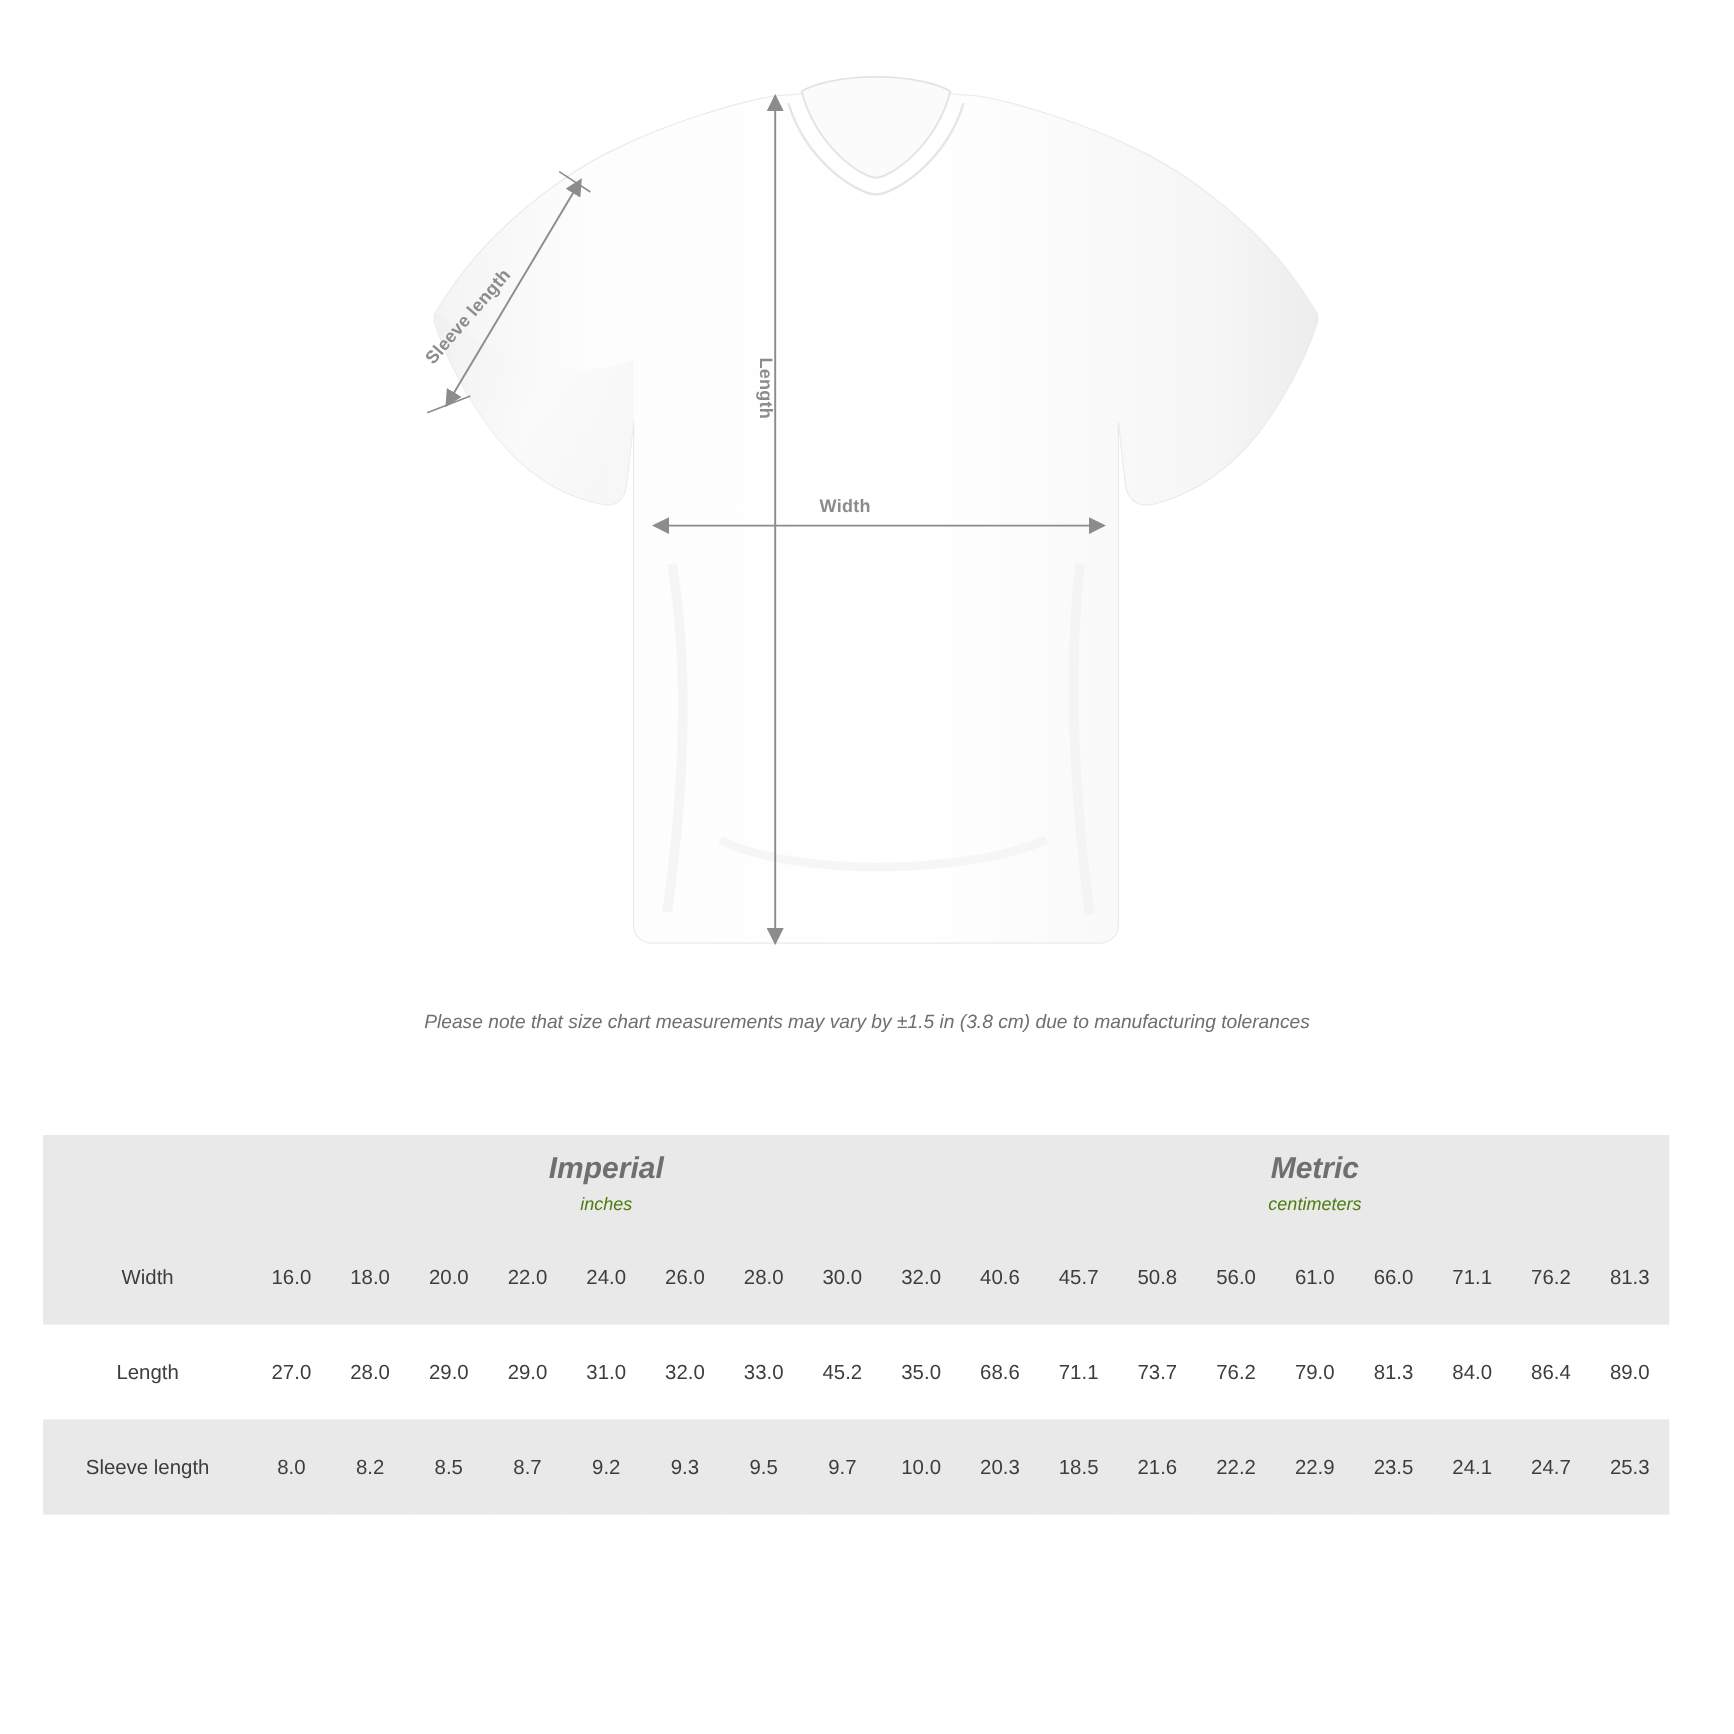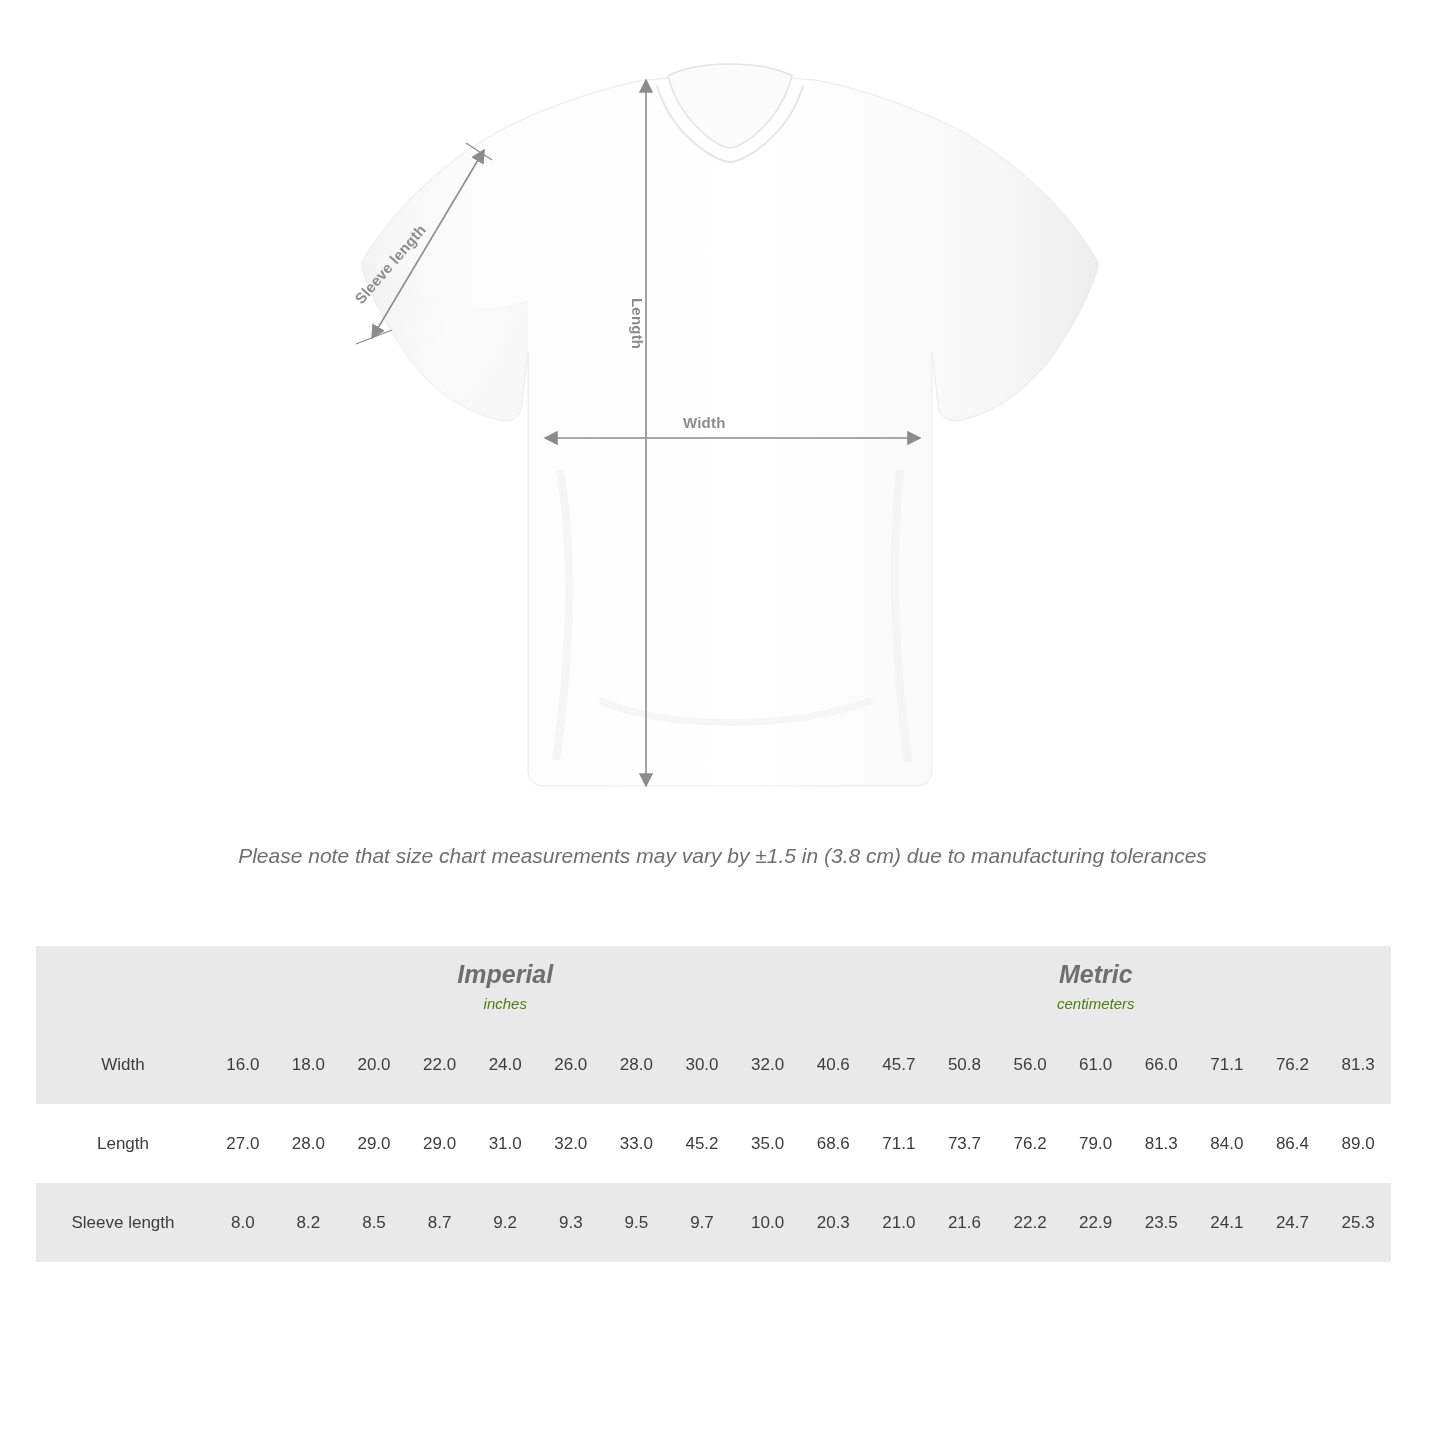--- a/index.html
+++ b/index.html
@@ -51,21 +51,21 @@
   .title {
     text-align: center;
     font-size: 30px;
     font-weight: bold;
     color: #333333;
     margin: 0;
     padding-top: 20px;
   }
   .subtitle {
     text-align: center;
-    font-size: 21px;
+    font-size: 16px;
     font-style: italic;
     color: #6f6f6f;
     margin: 14px 0 0 0;
   }
 
   
   .table-wrap {
     position: absolute;
     left: 36px;
     top: 946px;
@@ -278,21 +278,21 @@
           <td class="cell-grey">8.0</td>
           <td class="cell-grey">8.2</td>
           <td class="cell-grey">8.5</td>
           <td class="cell-grey">8.7</td>
           <td class="cell-grey">9.2</td>
           <td class="cell-grey">9.3</td>
           <td class="cell-grey">9.5</td>
           <td class="cell-grey">9.7</td>
           <td class="cell-grey">10.0</td>
           <td class="cell-grey">20.3</td>
-          <td class="cell-grey">21.0</td>
+          <td class="cell-grey">18.5</td>
           <td class="cell-grey">21.6</td>
           <td class="cell-grey">22.2</td>
           <td class="cell-grey">22.9</td>
           <td class="cell-grey">23.5</td>
           <td class="cell-grey">24.1</td>
           <td class="cell-grey">24.7</td>
           <td class="cell-grey">25.3</td>
         </tr>
       </tbody>
     </table>

